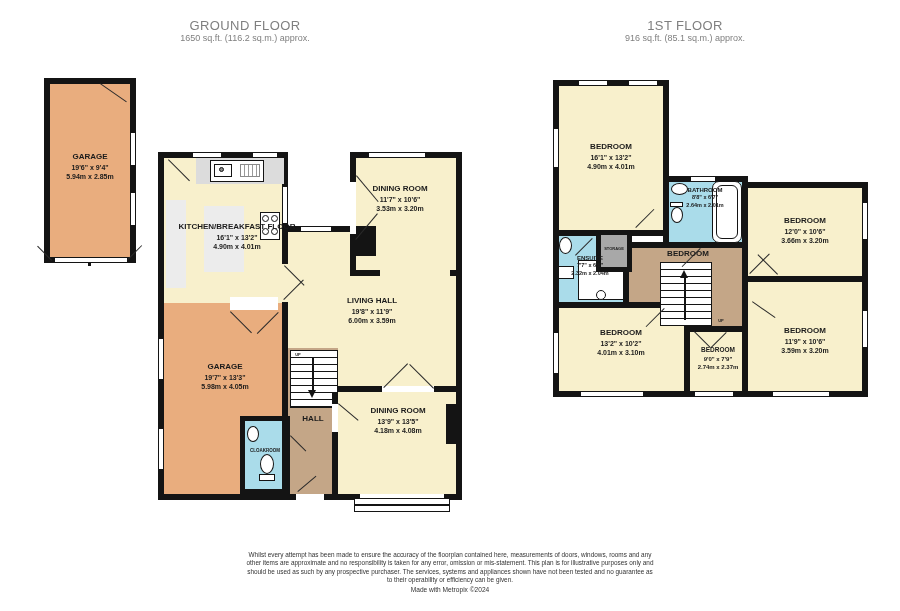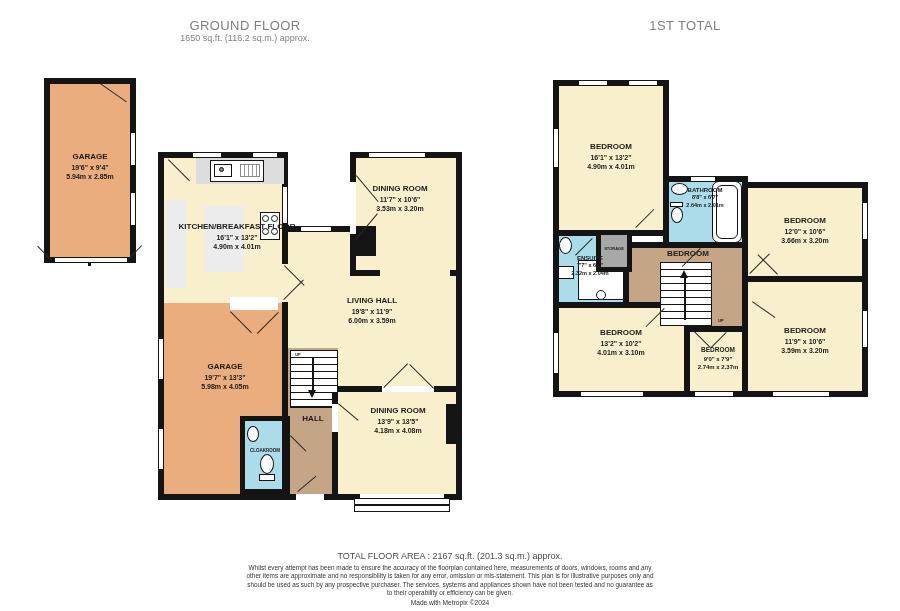--- a/index.html
+++ b/index.html
@@ -151,21 +151,22 @@
   <div class="rdim">5.98m x 4.05m</div>
 </div>
 <div class="label rname" style="left:288px;top:414px;width:50px;">HALL</div>
 <div class="label" style="left:338px;top:406px;width:120px;">
   <div class="rname">DINING ROOM</div>
   <div class="rdim">13'9" x 13'5"</div>
   <div class="rdim">4.18m x 4.08m</div>
 </div>
 
 <div class="floorhdr" style="left:540px;top:18px;width:290px;">
-  <div class="t">1ST TOTAL</div>
+  <div class="t">1ST FLOOR</div>
+  <div class="a">916 sq.ft. (85.1 sq.m.) approx.</div>
 </div>
 
 <div class="room" style="left:623px;top:242px;width:129px;height:90px;background:#c4a687;"></div>
 <div class="room" style="left:553px;top:230px;width:76px;height:78px;background:#aadcea;"></div>
 <div class="room" style="left:663px;top:176px;width:85px;height:72px;background:#aadcea;"></div>
 <div class="room" style="left:553px;top:80px;width:116px;height:156px;background:#f8f0cc;"></div>
 <div class="room" style="left:742px;top:182px;width:126px;height:100px;background:#f8f0cc;"></div>
 <div class="room" style="left:553px;top:302px;width:137px;height:95px;background:#f8f0cc;"></div>
 <div class="room" style="left:684px;top:326px;width:68px;height:71px;background:#f8f0cc;"></div>
 <div class="room" style="left:742px;top:276px;width:126px;height:121px;background:#f8f0cc;"></div>
@@ -240,16 +241,15 @@
   <div class="rdim" style="font-size:6px;">9'0" x 7'9"</div>
   <div class="rdim" style="font-size:6px;">2.74m x 2.37m</div>
 </div>
 <div class="label" style="left:746px;top:326px;width:118px;">
   <div class="rname">BEDROOM</div>
   <div class="rdim">11'9" x 10'6"</div>
   <div class="rdim">3.59m x 3.20m</div>
 </div>
 
 <div class="footer">
-  <div class="total">TOTAL FLOOR AREA : 2167 sq.ft. (201.3 sq.m.) approx.</div>
   <div class="disc">Whilst every attempt has been made to ensure the accuracy of the floorplan contained here, measurements of doors, windows, rooms and any other items are approximate and no responsibility is taken for any error, omission or mis-statement. This plan is for illustrative purposes only and should be used as such by any prospective purchaser. The services, systems and appliances shown have not been tested and no guarantee as to their operability or efficiency can be given.</div>
   <div class="credit">Made with Metropix ©2024</div>
 </div>
 
 </body></html>

